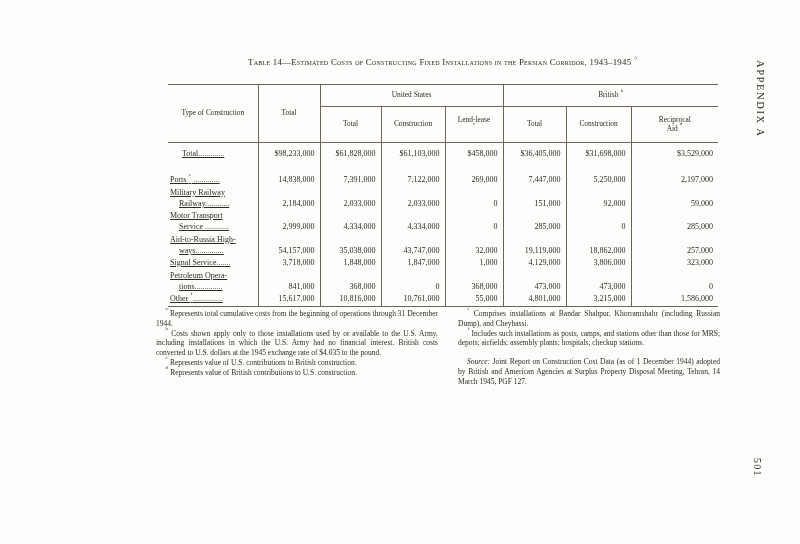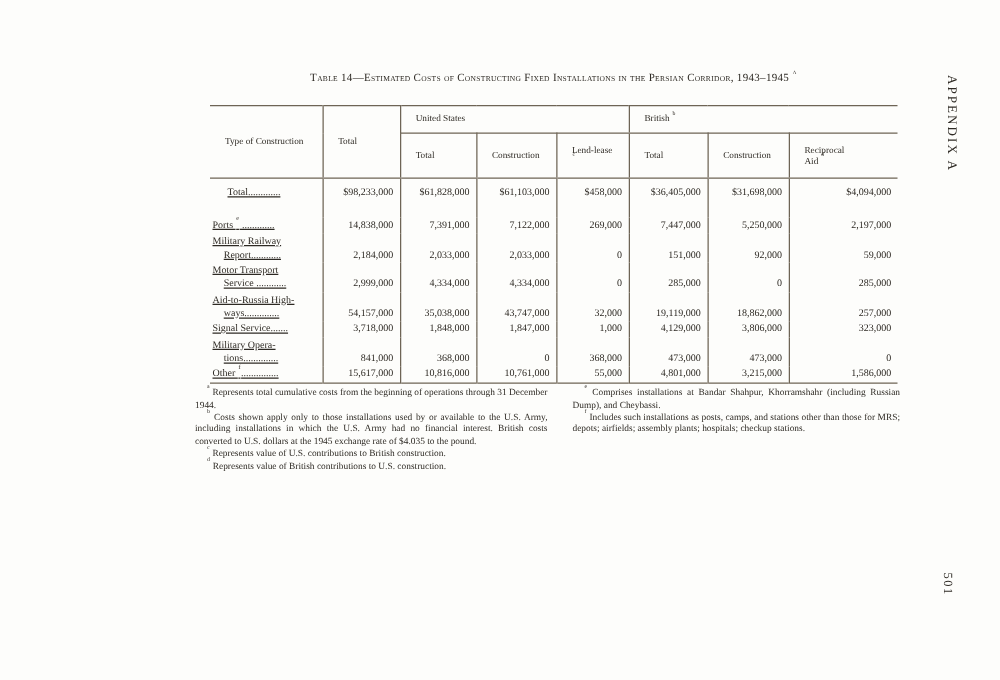--- a/index.html
+++ b/index.html
@@ -15,21 +15,21 @@
     letter-spacing:0.25px; white-space:nowrap;
   }
   
   table.costs {
     position:absolute; left:168px; top:84px; width:550px;
     border-collapse:collapse; table-layout:fixed;
     border-top:1px solid #6e6455; border-bottom:1px solid #6e6455;
   }
   table.costs th, table.costs td { font-weight:normal; }
   thead th {
-    font-size:7.4px; text-align:left; vertical-align:middle;
+    font-size:7.4px; text-align:center; vertical-align:middle;
     padding:1px 12px; line-height:8.6px;
   }
   tr.grp th { height:19px; }
   tr.sub th { height:33px; }
   .bl { border-left:1px solid #6e6455; }
   .gb { border-bottom:1px solid #6e6455; }
   .hb { border-bottom:1px solid #6e6455; }
   tbody td {
     font-size:8px; line-height:11px; vertical-align:bottom;
     text-align:right; padding:0 5px 1.5px 0; white-space:nowrap;
@@ -105,39 +105,39 @@
         <td class="lbl">
             <div class="l1 ind"><span>Total.............</span><sup class="mk"></sup><span></span></div>
             <div class="l2"></div>
           </td>
         <td class="bl">$98,233,000</td>
         <td class="bl">$61,828,000</td>
         <td class="bl">$61,103,000</td>
         <td class="bl">$458,000</td>
         <td class="bl">$36,405,000</td>
         <td class="bl">$31,698,000</td>
-        <td class="bl">$4,094,000</td>
+        <td class="bl">$3,529,000</td>
       </tr>
       <tr>
         <td class="lbl">
             <div class="l1"><span>Ports </span><sup class="mk">e</sup><span> .............</span></div>
             <div class="l2"></div>
           </td>
         <td class="bl">14,838,000</td>
         <td class="bl">7,391,000</td>
         <td class="bl">7,122,000</td>
         <td class="bl">269,000</td>
         <td class="bl">7,447,000</td>
         <td class="bl">5,250,000</td>
         <td class="bl">2,197,000</td>
       </tr>
       <tr>
         <td class="lbl">
             <div class="l1"><span>Military Railway</span><sup class="mk"></sup><span></span></div>
-            <div class="l2">Report............</div>
+            <div class="l2">Railway............</div>
           </td>
         <td class="bl">2,184,000</td>
         <td class="bl">2,033,000</td>
         <td class="bl">2,033,000</td>
         <td class="bl">0</td>
         <td class="bl">151,000</td>
         <td class="bl">92,000</td>
         <td class="bl">59,000</td>
       </tr>
       <tr>
@@ -174,21 +174,21 @@
         <td class="bl">3,718,000</td>
         <td class="bl">1,848,000</td>
         <td class="bl">1,847,000</td>
         <td class="bl">1,000</td>
         <td class="bl">4,129,000</td>
         <td class="bl">3,806,000</td>
         <td class="bl">323,000</td>
       </tr>
       <tr>
         <td class="lbl">
-            <div class="l1"><span>Military Opera-</span><sup class="mk"></sup><span></span></div>
+            <div class="l1"><span>Petroleum Opera-</span><sup class="mk"></sup><span></span></div>
             <div class="l2">tions..............</div>
           </td>
         <td class="bl">841,000</td>
         <td class="bl">368,000</td>
         <td class="bl">0</td>
         <td class="bl">368,000</td>
         <td class="bl">473,000</td>
         <td class="bl">473,000</td>
         <td class="bl">0</td>
       </tr>
@@ -211,19 +211,20 @@
   <div class="footnotes">
     <div class="fn-left">
       <p><sup class="mk">a</sup> <span>Represents total cumulative costs from the beginning of operations through 31 December 1944.</span></p>
       <p><sup class="mk">b</sup> <span>Costs shown apply only to those installations used by or available to the U.S. Army, including installations in which the U.S. Army had no financial interest.  British costs converted to U.S. dollars at the 1945 exchange rate of $4.035 to the pound.</span></p>
       <p><sup class="mk">c</sup> <span>Represents value of U.S. contributions to British construction.</span></p>
       <p><sup class="mk">d</sup> <span>Represents value of British contributions to U.S. construction.</span></p>
     </div>
     <div class="fn-right">
       <p><sup class="mk">e</sup> <span>Comprises installations at Bandar Shahpur, Khorramshahr (including Russian Dump), and Cheybassi.</span></p>
       <p><sup class="mk">f</sup> <span>Includes such installations as posts, camps, and stations other than those for MRS; depots; airfields; assembly plants; hospitals; checkup stations.</span></p>
+      <p class="src"><span class="src-label">Source:</span> <span>Joint Report on Construction Cost Data (as of 1 December 1944) adopted by British and American Agencies at Surplus Property Disposal Meeting, Tehran, 14 March 1945, PGF 127.</span></p>
     </div>
   </div>
 
   <div class="appendix">APPENDIX A</div>
   <div class="pageno">501</div>
 
 </div>
 
 </body></html>

